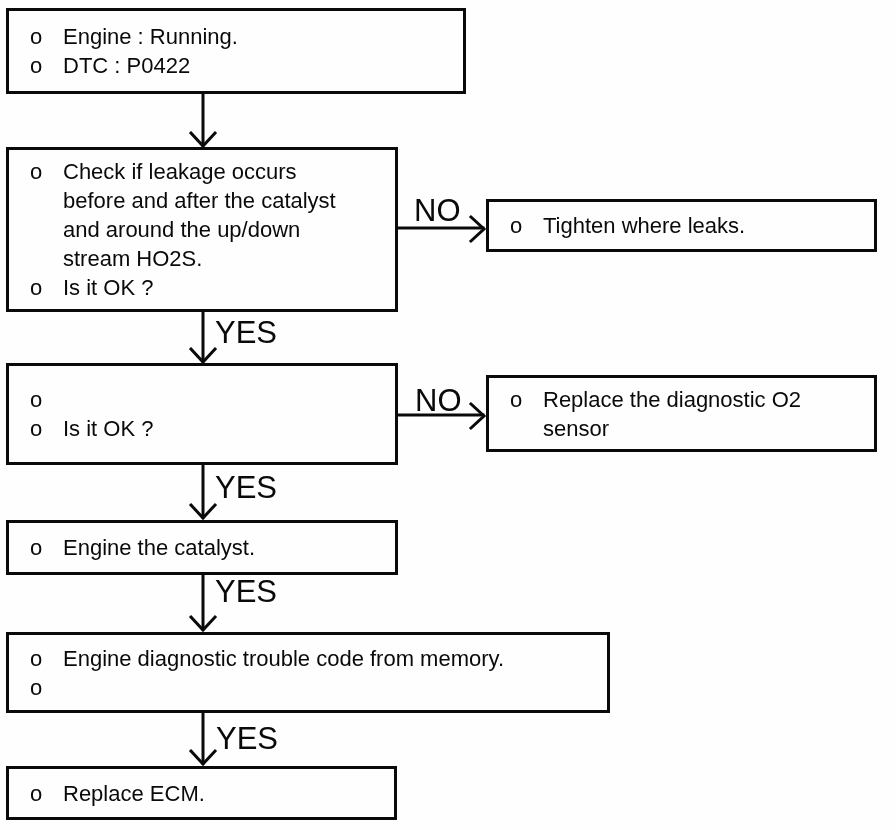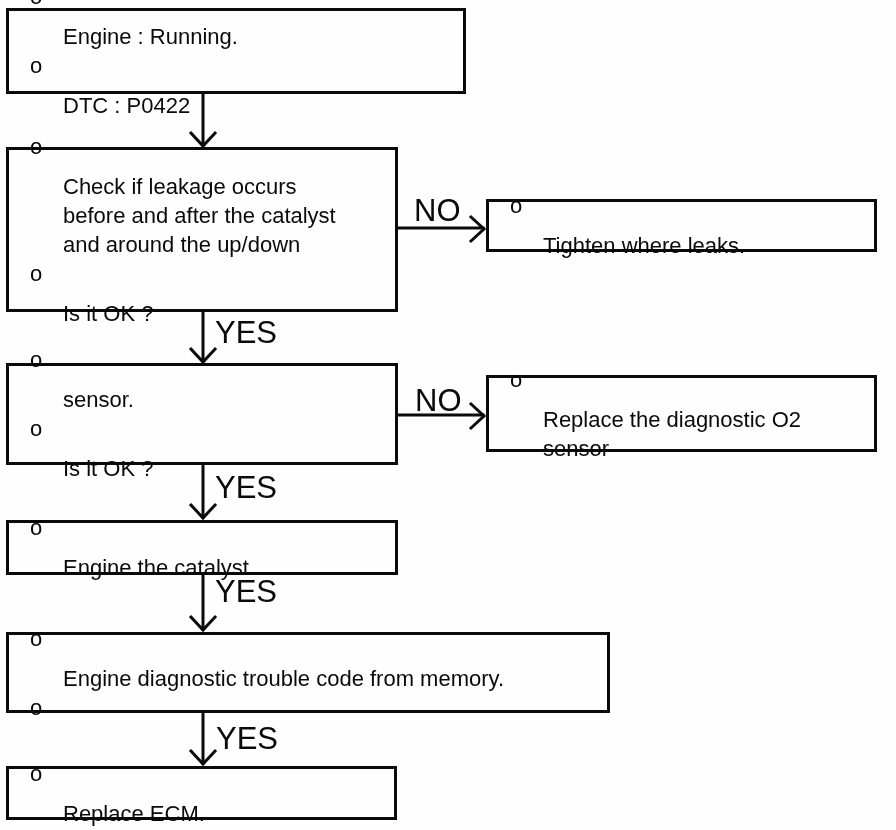--- a/index.html
+++ b/index.html
@@ -39,21 +39,20 @@
   .item {
     display: flex;
     align-items: flex-start;
   }
   .bullet {
     flex: 0 0 33px;
     white-space: nowrap;
   }
   .lines {
     display: block;
-    margin-top: 40px;
   }
   .ln {
     display: block;
     white-space: nowrap;
   }
   .lbl {
     position: absolute;
     font-size: 31px;
     line-height: 26px;
     white-space: nowrap;
@@ -140,20 +139,21 @@
     </div>
   </div>
 
   <div class="box box-check-leakage">
     <div class="item">
       <span class="bullet">o</span>
       <span class="lines">
         <span class="ln">Check if leakage occurs</span>
         <span class="ln">before and after the catalyst</span>
         <span class="ln">and around the up/down</span>
+        <span class="ln">stream HO2S.</span>
       </span>
     </div>
     <div class="item">
       <span class="bullet">o</span>
       <span class="lines">
         <span class="ln">Is it OK ?</span>
       </span>
     </div>
   </div>
 
@@ -163,21 +163,20 @@
       <span class="lines">
         <span class="ln">Tighten where leaks.</span>
       </span>
     </div>
   </div>
 
   <div class="box box-check-o2">
     <div class="item">
       <span class="bullet">o</span>
       <span class="lines">
-        <span class="ln">sensor.</span>
       </span>
     </div>
     <div class="item">
       <span class="bullet">o</span>
       <span class="lines">
         <span class="ln">Is it OK ?</span>
       </span>
     </div>
   </div>
 

